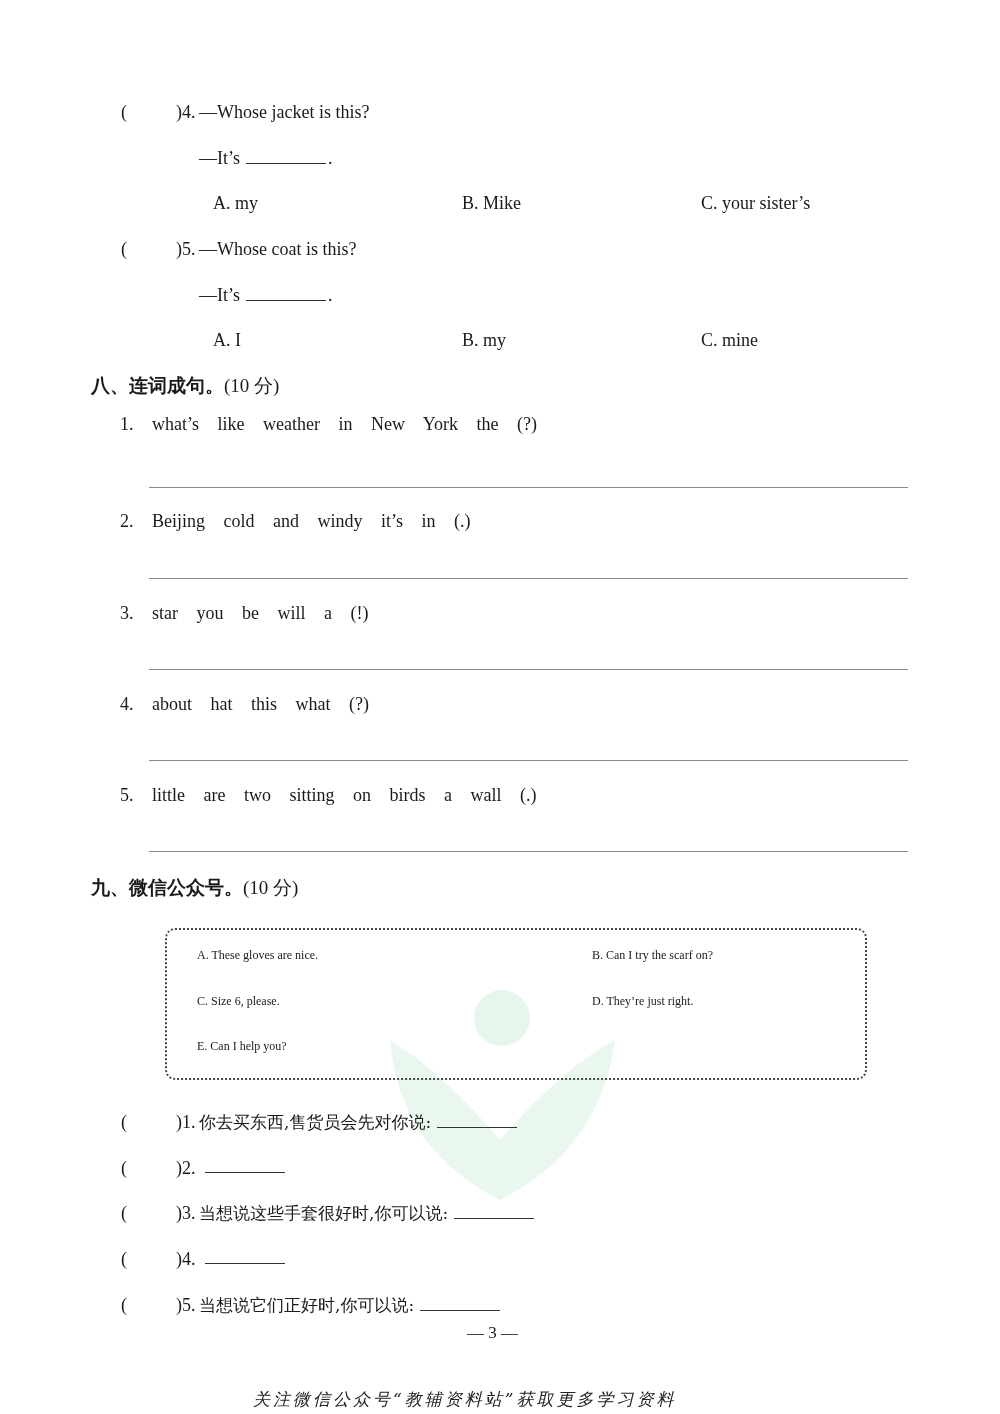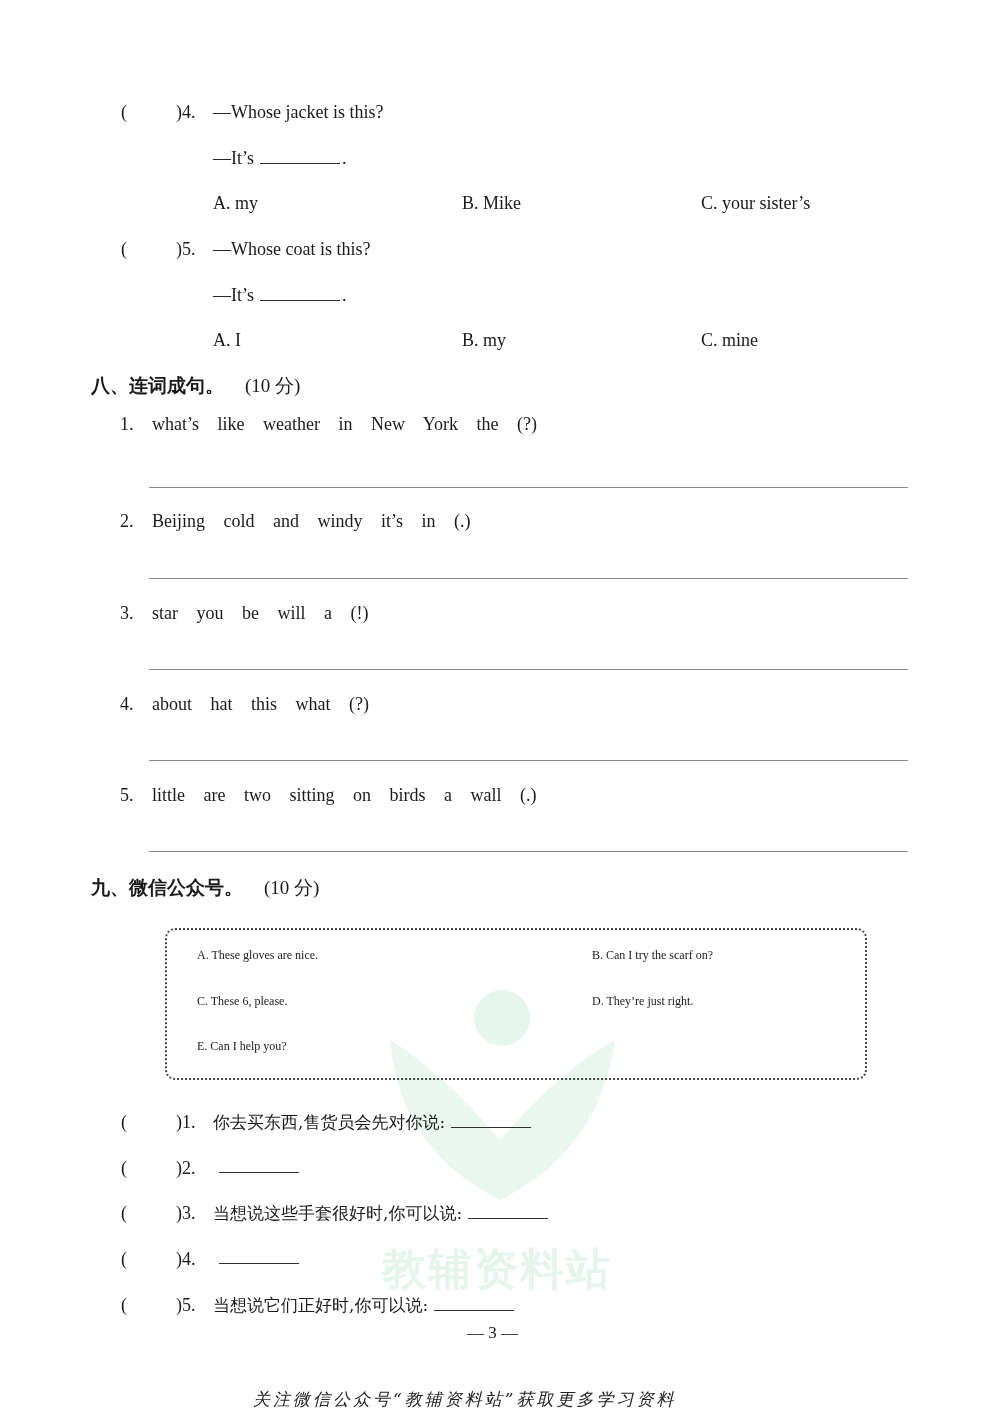--- a/index.html
+++ b/index.html
@@ -4,27 +4,27 @@
 <style>
   html, body { margin: 0; padding: 0; }
   body {
     width: 1000px; height: 1414px; background: #ffffff; position: relative; overflow: hidden;
     font-family: "Liberation Serif", "DejaVu Serif", serif; color: #1a1a1a;
   }
   .abs { position: absolute; white-space: nowrap; }
   .t { font-size: 18px; line-height: 22px; }
   .paren-l { left: 121px; }
   .qnum { left: 176px; }
-  .qtext { left: 213px; }
+  .qtext { left: 199px; }
   .opt-a { left: 213px; }
   .opt-b { left: 462px; }
   .opt-c { left: 701px; }
   .blank { display: inline-block; width: 80px; border-bottom: 1px solid #333; height: 14px; vertical-align: baseline; margin: 0 2px 0 6px; }
   .section { left: 91px; font-size: 19px; font-weight: bold; font-family: "DejaVu Sans", sans-serif; }
-  .section .pts { font-weight: normal; font-family: "Liberation Serif", serif; margin-left: 21px; }
+  .section .pts { font-weight: normal; font-family: "Liberation Serif", serif; }
   .jumble { left: 120px; font-size: 18px; word-spacing: 14px; }
   .answer-line { position: absolute; left: 149px; width: 759px; height: 0; border-top: 1.5px solid #8a8a8a; }
   .box {
     position: absolute; left: 165px; top: 928px; width: 698px; height: 148px;
     border: 2px dotted #444; border-radius: 10px;
   }
   .box-opt { font-size: 12px; }
   .watermark {
     position: absolute; left: 370px; top: 980px; width: 260px; height: 330px; pointer-events: none;
   }
@@ -80,27 +80,26 @@
 
 <div class="abs section" style="top:875px">
   <span>九、微信公众号。</span><span class="pts">(10 分)</span>
 </div>
 
 <div class="watermark">
   <svg width="260" height="330" viewBox="0 0 260 330">
     <circle cx="132" cy="38" r="28" fill="rgba(120,205,155,0.18)"></circle>
     <path d="M20 60 Q70 90 130 160 Q190 90 245 60 Q230 170 130 220 Q30 170 20 60 Z" fill="rgba(120,205,155,0.16)"></path>
   </svg>
-  <span class="wm-text" style="left:12px; top:260px;">教辅资料站</span>
 </div>
 
 <div class="box"></div>
 <span class="abs box-opt" style="left:197px; top:948px">A.  These gloves are nice.</span>
 <span class="abs box-opt" style="left:592px; top:948px">B.  Can I try the scarf on?</span>
-<span class="abs box-opt" style="left:197px; top:994px">C.  These 6, please.</span>
+<span class="abs box-opt" style="left:197px; top:994px">C.  Size 6, please.</span>
 <span class="abs box-opt" style="left:592px; top:994px">D.  They’re just right.</span>
 <span class="abs box-opt" style="left:197px; top:1039px">E.  Can I help you?</span>
 
 <div>
   <span class="abs t paren-l" style="top:1111px">(</span>
   <span class="abs t qnum" style="top:1111px">)1.</span>
   <span class="abs cn qtext" style="top:1111px"><span>你去买东西,售货员会先对你说:</span><span class="blank"></span></span>
 </div>
 <div>
   <span class="abs t paren-l" style="top:1157px">(</span>

